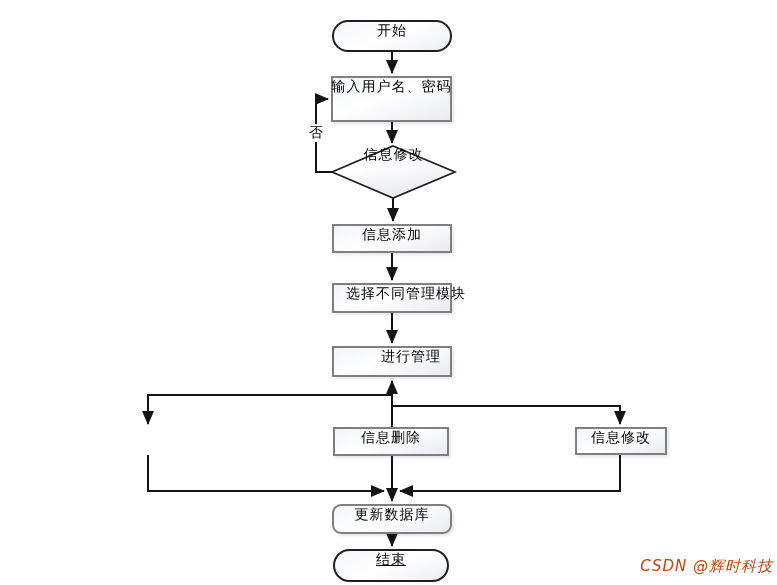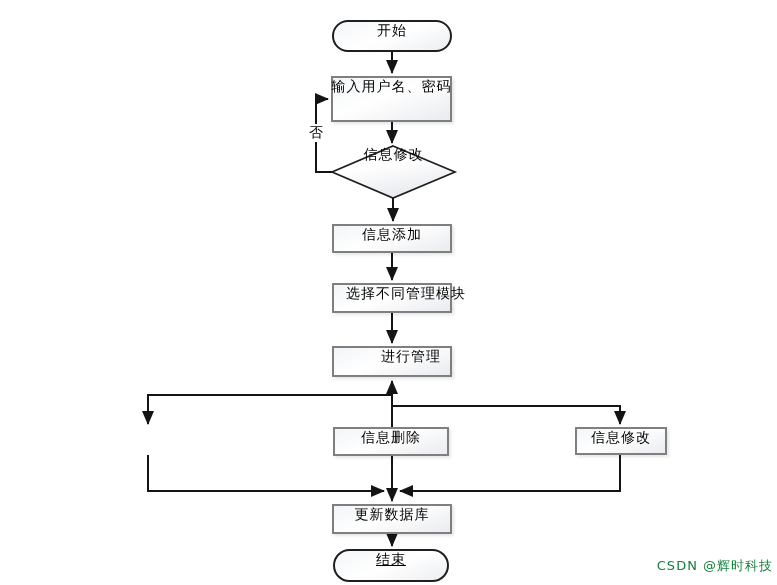--- a/index.html
+++ b/index.html
@@ -58,23 +58,24 @@
     color: #000000;
     display: flex;
     align-items: center;
     justify-content: center;
   }
   .watermark {
     position: absolute;
     z-index: 4;
     right: 4px;
     top: 557px;
-    font-size: 13px;
-    color: #15803d;
+    font-size: 15px;
+    color: #c2410c;
     letter-spacing: 1px;
+    font-style: italic;
   }
 </style>
 </head>
 <body>
 
 <div id="canvas">
 
   <svg id="connector-layer" width="777" height="585" viewBox="0 0 777 585">
     <defs>
       <marker id="ah" markerWidth="7" markerHeight="6" refX="6.5" refY="3" orient="auto" markerUnits="strokeWidth">
@@ -142,21 +143,21 @@
 
 
   <div class="node rect" style="left:333px; top:427px; width:116px; height:29px;">
     <span>信息删除</span>
   </div>
 
   <div class="node rect" style="left:575px; top:427px; width:92px; height:28px;">
     <span>信息修改</span>
   </div>
 
-  <div class="node rect" style="left:332px; top:504px; width:120px; height:30px;">
+  <div class="node rect" style="left:332px; top:504px; width:120px; height:30px;border-radius:9px;">
     <span>更新数据库</span>
   </div>
 
   <div class="node terminal" style="left:333px; top:549px; width:116px; height:33px;text-decoration:underline;">
     <span>结束</span>
   </div>
 
   <div class="watermark">
     <span>CSDN @辉时科技</span>
   </div>

